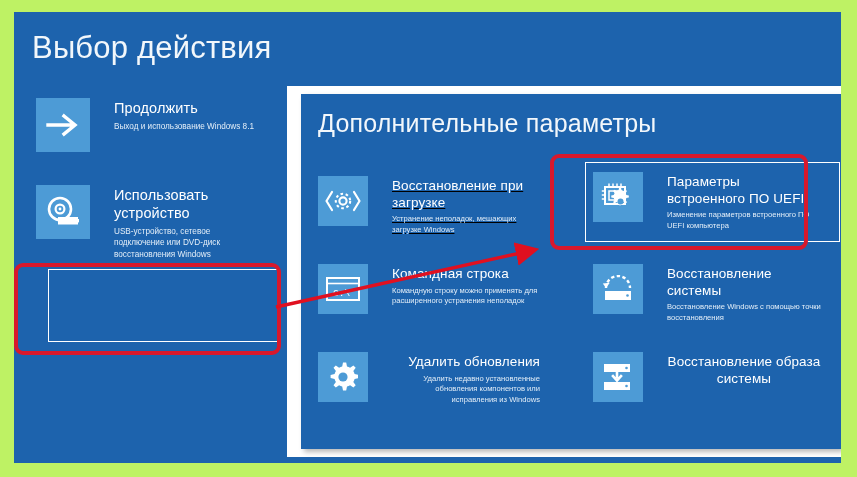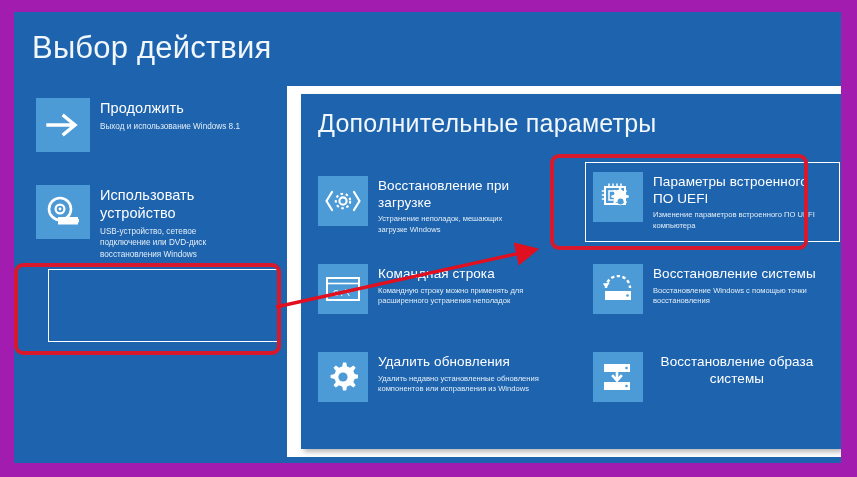--- a/index.html
+++ b/index.html
@@ -5,21 +5,21 @@
   * { box-sizing: border-box; margin: 0; padding: 0; }
   html, body {
     width: 857px; height: 477px;
     background: #ffffff;
     font-family: "Liberation Sans", sans-serif;
     overflow: hidden;
   }
   #root {
     position: relative;
     width: 857px; height: 477px;
-    background: #a21caf;
+    background: #bef264;
   }
   
   .screen {
     position: absolute;
     left: 14px; top: 12px;
     width: 827px; height: 451px;
     background: #1d63ad;
     overflow: hidden;
   }
   .screen-title {
@@ -32,21 +32,21 @@
     white-space: nowrap;
   }
   
   .tile { position: absolute; display: flex; align-items: flex-start; }
   .tile .ico {
     flex: 0 0 auto;
     background: #4d9bd6;
     display: flex; align-items: center; justify-content: center;
     color: #ffffff;
   }
-  .tile .txt { padding-left: 10px; padding-top: 2px; }
+  .tile .txt { padding-left: 24px; padding-top: 2px; }
   .tile .t-title {
     font-size: 14.5px; font-weight: 300; color: #ffffff;
     line-height: 1.24; letter-spacing: .1px;
   }
   .tile .t-sub {
     font-size: 8.2px; color: #e3eef8; line-height: 1.38;
     margin-top: 3px; font-weight: normal;
   }
   
   .left-tile .ico { width: 54px; height: 54px; }
@@ -127,21 +127,21 @@
       </div>
     </div>
 
 
     <div class="whitebox" style="left:34px; top:257px; width:230px; height:73px;"></div>
 
     <div class="panel">
       <div class="panel-inner">
         <div class="panel-title">Дополнительные параметры</div>
 
-        <div class="tile p-tile" style="left:17px; top:82px; width:230px;">
+        <div class="tile p-tile" style="left:17px; top:82px; width:230px;text-decoration:underline;">
           <div class="ico">
             <svg width="36" height="22" viewBox="0 0 36 22">
               <path d="M7 2 L1.5 11 L7 20" fill="none" stroke="#ffffff" stroke-width="2.2" stroke-linecap="round" stroke-linejoin="round"></path>
               <path d="M29 2 L34.5 11 L29 20" fill="none" stroke="#ffffff" stroke-width="2.2" stroke-linecap="round" stroke-linejoin="round"></path>
               <g fill="none" stroke="#ffffff" stroke-width="2.1">
                 <circle cx="18" cy="11" r="3.6"></circle>
                 <circle cx="18" cy="11" r="7.2" stroke-dasharray="2.6 2.6"></circle>
               </g>
             </svg>
           </div>
@@ -158,21 +158,21 @@
               <line x1="2" y1="8.5" x2="34" y2="8.5" stroke="#ffffff" stroke-width="1.6"></line>
               <text x="8" y="21" font-family="Liberation Mono, monospace" font-size="9.5" fill="#ffffff">C:\</text>
             </svg>
           </div>
           <div class="txt" style="width:172px;">
             <div class="t-title">Командная строка</div>
             <div class="t-sub">Командную строку можно применять для расширенного устранения неполадок</div>
           </div>
         </div>
 
-        <div class="tile p-tile" style="left:17px; top:258px; width:230px;">
+        <div class="tile p-tile" style="left:17px; top:258px; width:230px;text-align:right;">
           <div class="ico">
             <svg width="30" height="30" viewBox="0 0 30 30">
               <path d="M15 0.5 l3.2 0 l.8 4 a10.8 10.8 0 0 1 3.1 1.3 l3.3 -2.4 l2.3 2.3 l-2.4 3.3
                        a10.8 10.8 0 0 1 1.3 3.1 l4 .8 l0 3.2 l-4 .8 a10.8 10.8 0 0 1 -1.3 3.1
                        l2.4 3.3 l-2.3 2.3 l-3.3 -2.4 a10.8 10.8 0 0 1 -3.1 1.3 l-.8 4 l-3.2 0
                        l-.8 -4 a10.8 10.8 0 0 1 -3.1 -1.3 l-3.3 2.4 l-2.3 -2.3 l2.4 -3.3
                        a10.8 10.8 0 0 1 -1.3 -3.1 l-4 -.8 l0 -3.2 l4 -.8 a10.8 10.8 0 0 1 1.3 -3.1
                        l-2.4 -3.3 l2.3 -2.3 l3.3 2.4 a10.8 10.8 0 0 1 3.1 -1.3 z" fill="#ffffff"></path>
               <circle cx="15" cy="15" r="4.6" fill="#4d9bd6"></circle>
             </svg>

